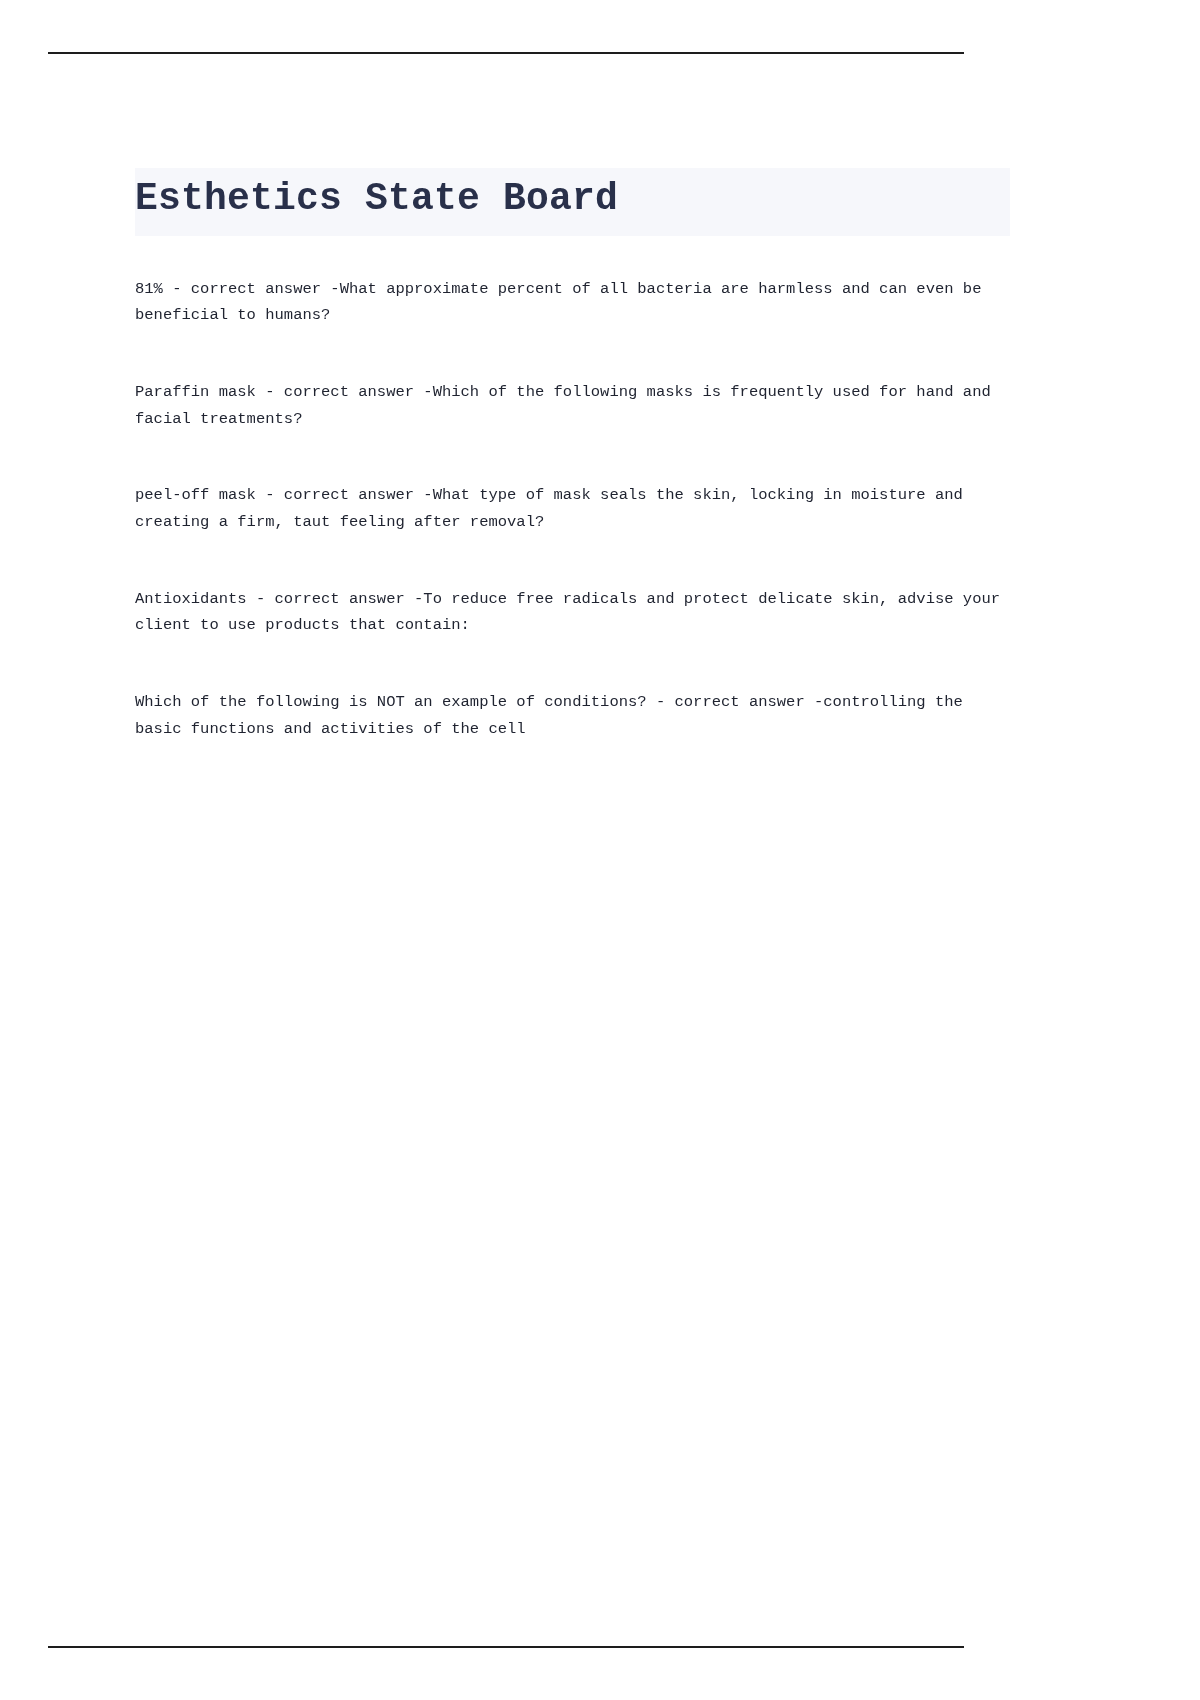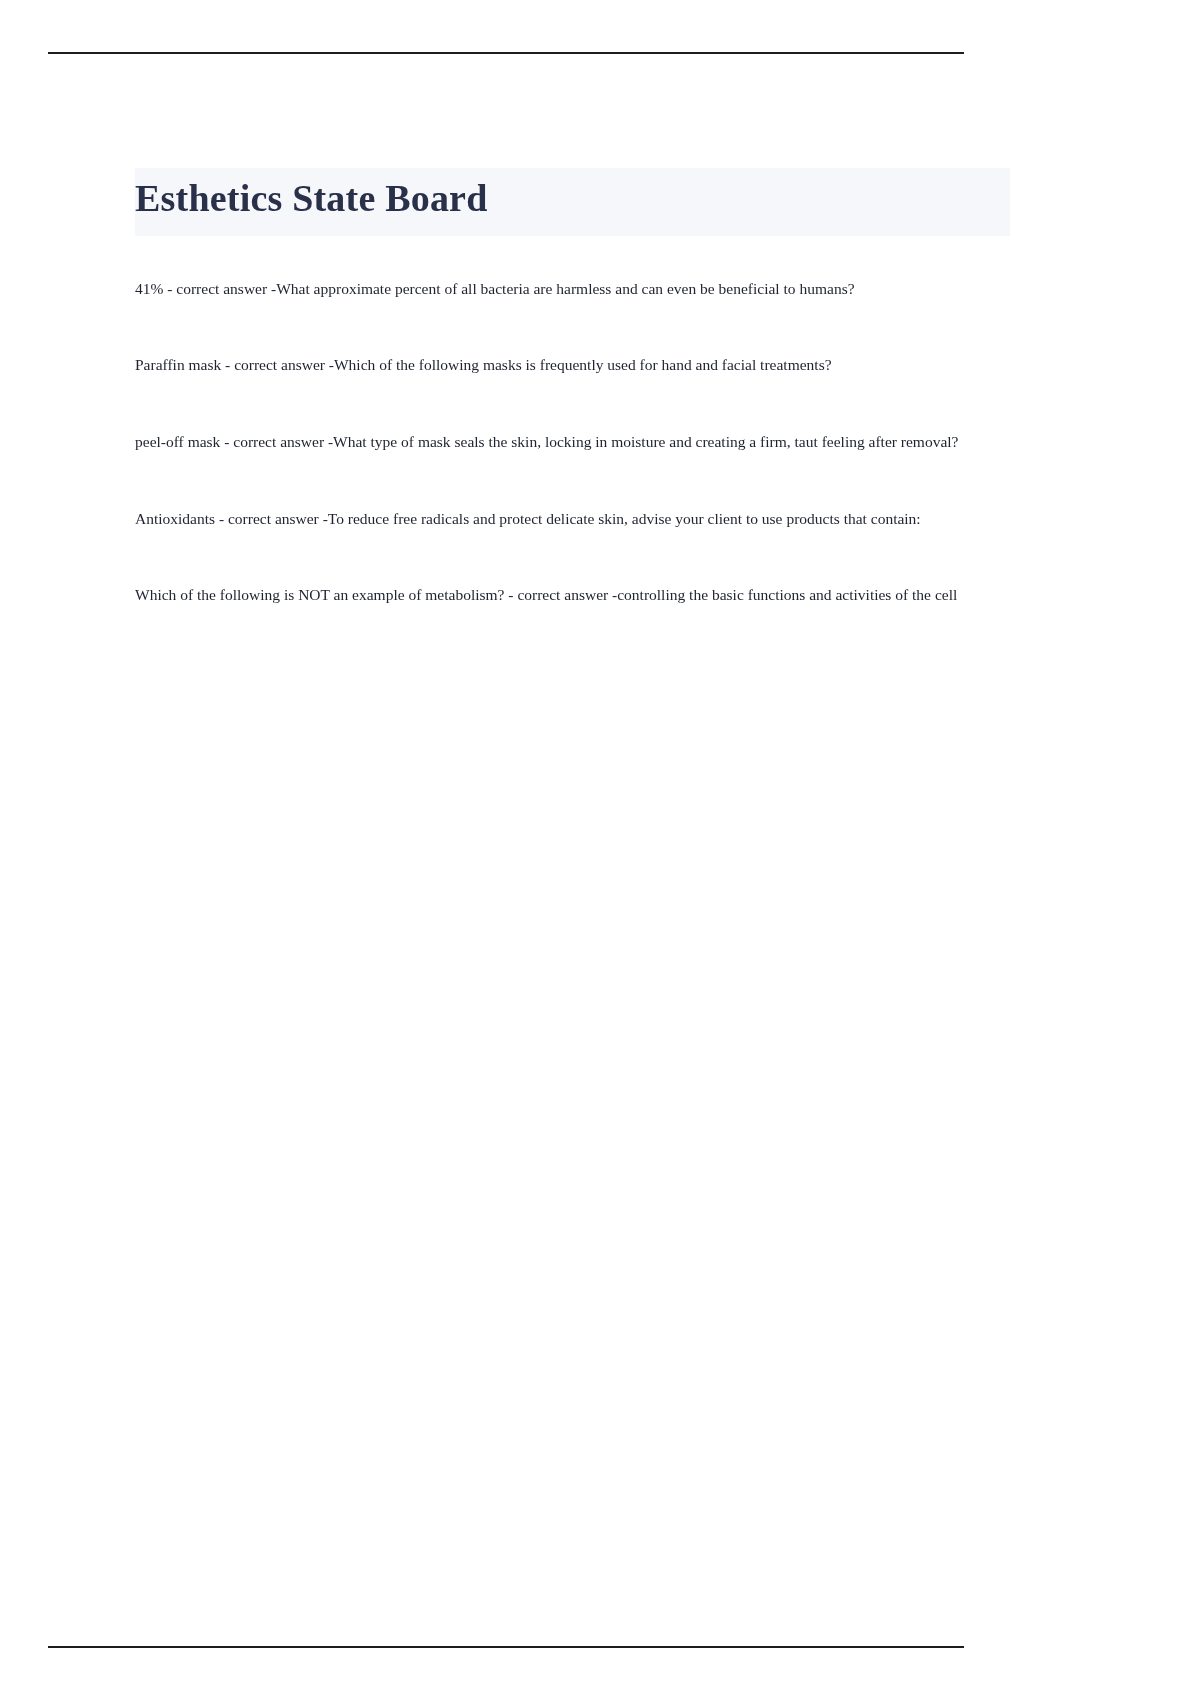--- a/index.html
+++ b/index.html
@@ -5,21 +5,21 @@
   html, body {
     margin: 0;
     padding: 0;
     background: #ffffff;
   }
   .page {
     position: relative;
     width: 1012px;
     height: 1700px;
     background: #ffffff;
-    font-family: Liberation Serif, serif;
+    font-family: Liberation Mono, monospace;
     overflow: hidden;
   }
   .rule {
     position: absolute;
     left: 48px;
     right: 48px;
     height: 2px;
     background: #1d1d1d;
   }
   .rule.top { top: 52px; }
@@ -67,24 +67,24 @@
 
   <div class="rule top"></div>
 
   <div class="content">
 
     <div class="title-band">
       <h1 class="doc-title">Esthetics State Board</h1>
     </div>
 
     <div class="qa-list">
-      <p class="qa-item">41% - correct answer -What approximate percent of all bacteria are harmless and can even be beneficial to humans?</p>
+      <p class="qa-item">81% - correct answer -What approximate percent of all bacteria are harmless and can even be beneficial to humans?</p>
       <p class="qa-item">Paraffin mask - correct answer -Which of the following masks is frequently used for hand and facial treatments?</p>
       <p class="qa-item">peel-off mask - correct answer -What type of mask seals the skin, locking in moisture and creating a firm, taut feeling after removal?</p>
       <p class="qa-item">Antioxidants - correct answer -To reduce free radicals and protect delicate skin, advise your client to use products that contain:</p>
-      <p class="qa-item">Which of the following is NOT an example of metabolism? - correct answer -controlling the basic functions and activities of the cell</p>
+      <p class="qa-item">Which of the following is NOT an example of conditions? - correct answer -controlling the basic functions and activities of the cell</p>
     </div>
 
   </div>
 
   <div class="rule bottom"></div>
 
 </div>
 
 </body></html>

